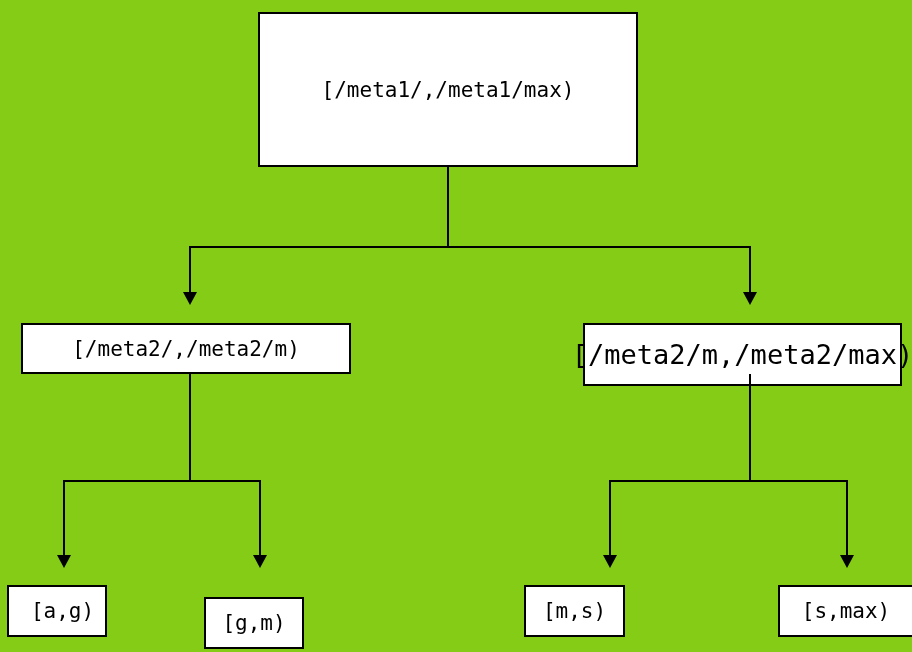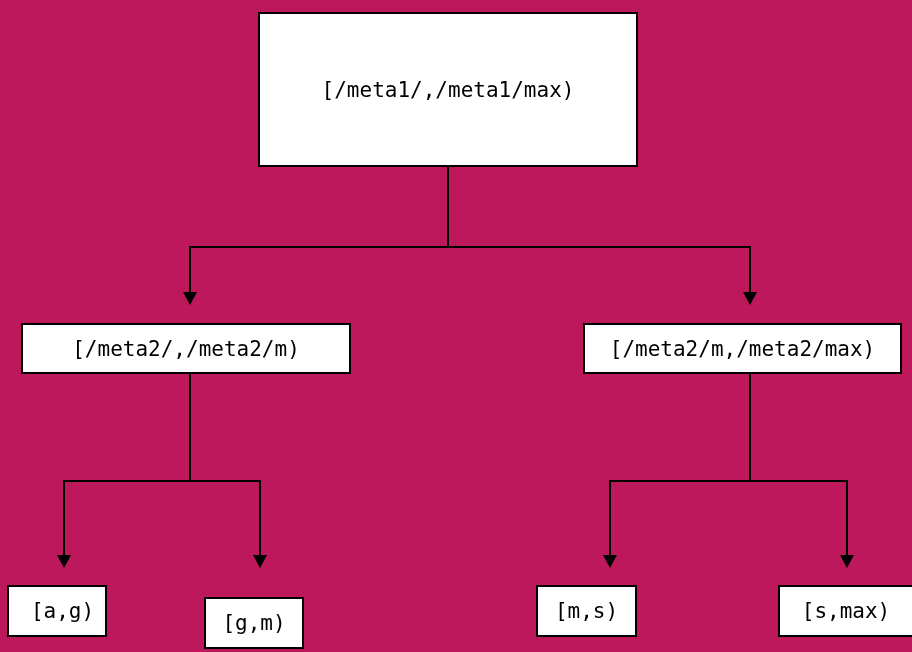--- a/index.html
+++ b/index.html
@@ -7,21 +7,21 @@
     padding: 0;
     background: #ffffff;
   }
   body {
     font-family: "DejaVu Sans Mono", "Liberation Mono", monospace;
   }
   #canvas {
     position: relative;
     width: 912px;
     height: 652px;
-    background: #be185d;
+    background: #84cc16;
     overflow: hidden;
   }
   .node {
     position: absolute;
     box-sizing: border-box;
     border: 2px solid #000000;
     background: #ffffff;
     display: flex;
     align-items: center;
     justify-content: center;
@@ -41,31 +41,31 @@
     left: 21px;
     top: 323px;
     width: 330px;
     height: 51px;
     font-size: 21px;
   }
   .node-mid-right {
     left: 583px;
     top: 323px;
     width: 319px;
-    height: 51px;
-    font-size: 21px;
+    height: 63px;
+    font-size: 27px;
   }
   .node-leaf {
     top: 585px;
     height: 52px;
     font-size: 21px;
   }
   .node-leaf-ag   { left: 7px;   width: 100px; padding-left: 11px; }
   .node-leaf-gm   { left: 204px; width: 100px; margin-top: 12px; }
-  .node-leaf-ms   { left: 536px; width: 101px; }
+  .node-leaf-ms   { left: 524px; width: 101px; }
   .node-leaf-smax { left: 778px; width: 136px; }
 
   .edge-v {
     position: absolute;
     width: 2px;
     background: #000000;
   }
   .edge-h {
     position: absolute;
     height: 2px;

